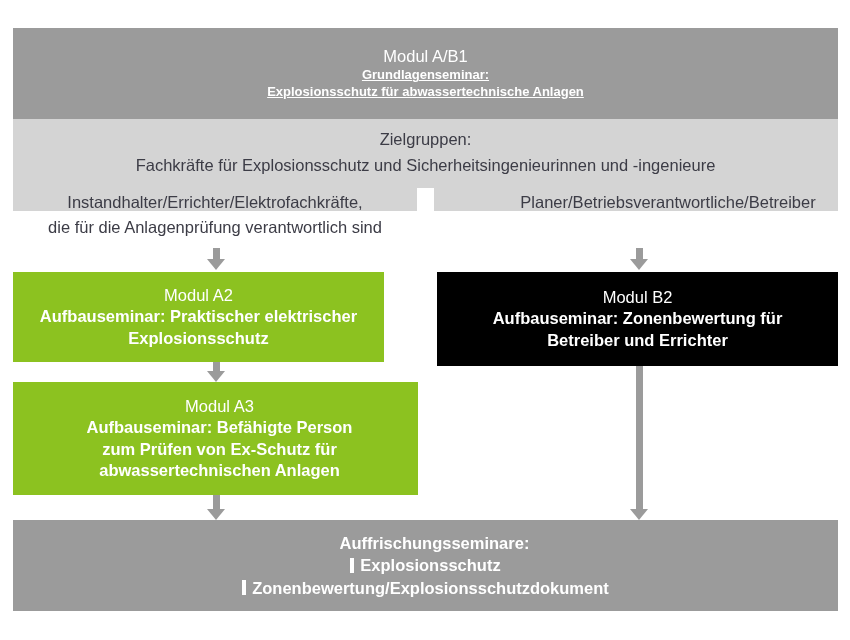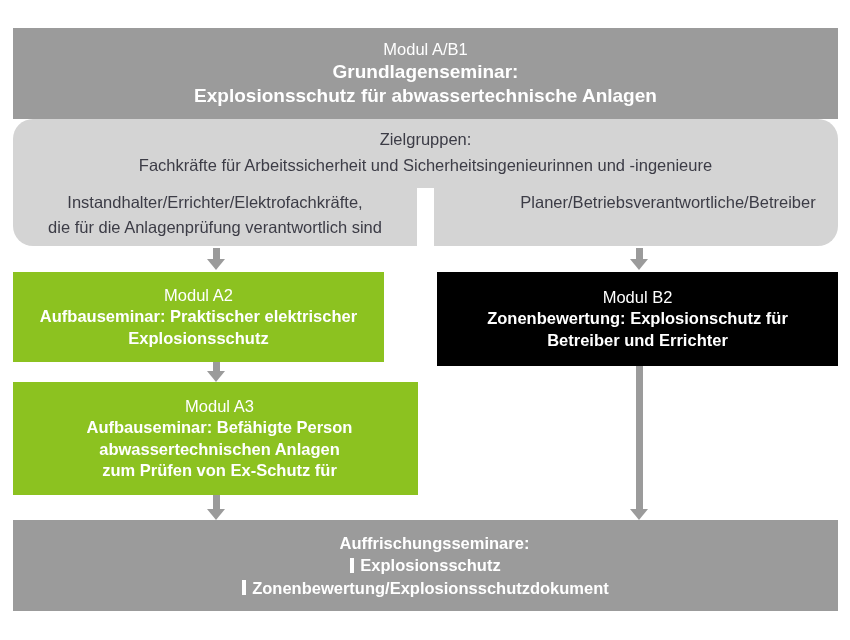--- a/index.html
+++ b/index.html
@@ -41,33 +41,33 @@
     height: 91px;
     background: #9b9b9b;
     color: #ffffff;
     padding: 17px 10px;
   }
   .box-header .line-reg {
     font-size: 16.5px;
     font-weight: 400;
   }
   .box-header .line-bold {
-    font-size: 19px;
-    font-weight: 700;
+    font-size: 13px;
+    font-weight: 700;
+    text-decoration: underline;
   }
 
   
   .box-target {
     left: 13px;
     top: 119px;
     width: 825px;
-    height: 127px;
+    height: 92px;
     background: #d4d4d4;
     color: #3c3c46;
-    border-radius: 20px;
   }
   .target-head {
     position: absolute;
     left: 0;
     top: 8px;
     width: 100%;
     text-align: center;
   }
   .target-head .t-line {
     font-size: 16.5px;
@@ -195,21 +195,21 @@
 
   <div class="box box-header">
     <div class="line-reg">Modul A/B1</div>
     <div class="line-bold">Grundlagenseminar:</div>
     <div class="line-bold">Explosionsschutz für abwassertechnische Anlagen</div>
   </div>
 
   <div class="box box-target">
     <div class="target-head">
       <div class="t-line">Zielgruppen:</div>
-      <div class="t-line">Fachkräfte für Arbeitssicherheit und Sicherheitsingenieurinnen und -ingenieure</div>
+      <div class="t-line">Fachkräfte für Explosionsschutz und Sicherheitsingenieurinnen und -ingenieure</div>
     </div>
     <div class="target-cols">
       <div class="target-col left">
         <div>Instandhalter/Errichter/Elektrofachkräfte,</div>
         <div>die für die Anlagenprüfung verantwortlich sind</div>
       </div>
       <div class="target-gap"></div>
       <div class="target-col right">
         <div>Planer/Betriebsverantwortliche/Betreiber</div>
       </div>
@@ -226,34 +226,34 @@
   </div>
 
   <div class="box box-module box-a2">
     <div class="m-title">Modul A2</div>
     <div class="m-body">Aufbauseminar: Praktischer elektrischer</div>
     <div class="m-body">Explosionsschutz</div>
   </div>
 
   <div class="box box-module box-b2">
     <div class="m-title">Modul B2</div>
-    <div class="m-body">Zonenbewertung: Explosionschutz für</div>
+    <div class="m-body">Aufbauseminar: Zonenbewertung für</div>
     <div class="m-body">Betreiber und Errichter</div>
   </div>
 
   <div class="arrow" style="left:207px; top:362px;">
     <div class="shaft" style="height:9px;"></div>
     <div class="head"></div>
   </div>
 
   <div class="box box-module box-a3">
     <div class="m-title">Modul A3</div>
     <div class="m-body">Aufbauseminar: Befähigte Person</div>
+    <div class="m-body">zum Prüfen von Ex-Schutz für</div>
     <div class="m-body">abwassertechnischen Anlagen</div>
-    <div class="m-body">zum Prüfen von Ex-Schutz für</div>
   </div>
 
   <div class="arrow" style="left:207px; top:495px;">
     <div class="shaft" style="height:14px;"></div>
     <div class="head"></div>
   </div>
 
   <div class="arrow" style="left:630px; top:366px;">
     <div class="shaft" style="height:143px;"></div>
     <div class="head"></div>

